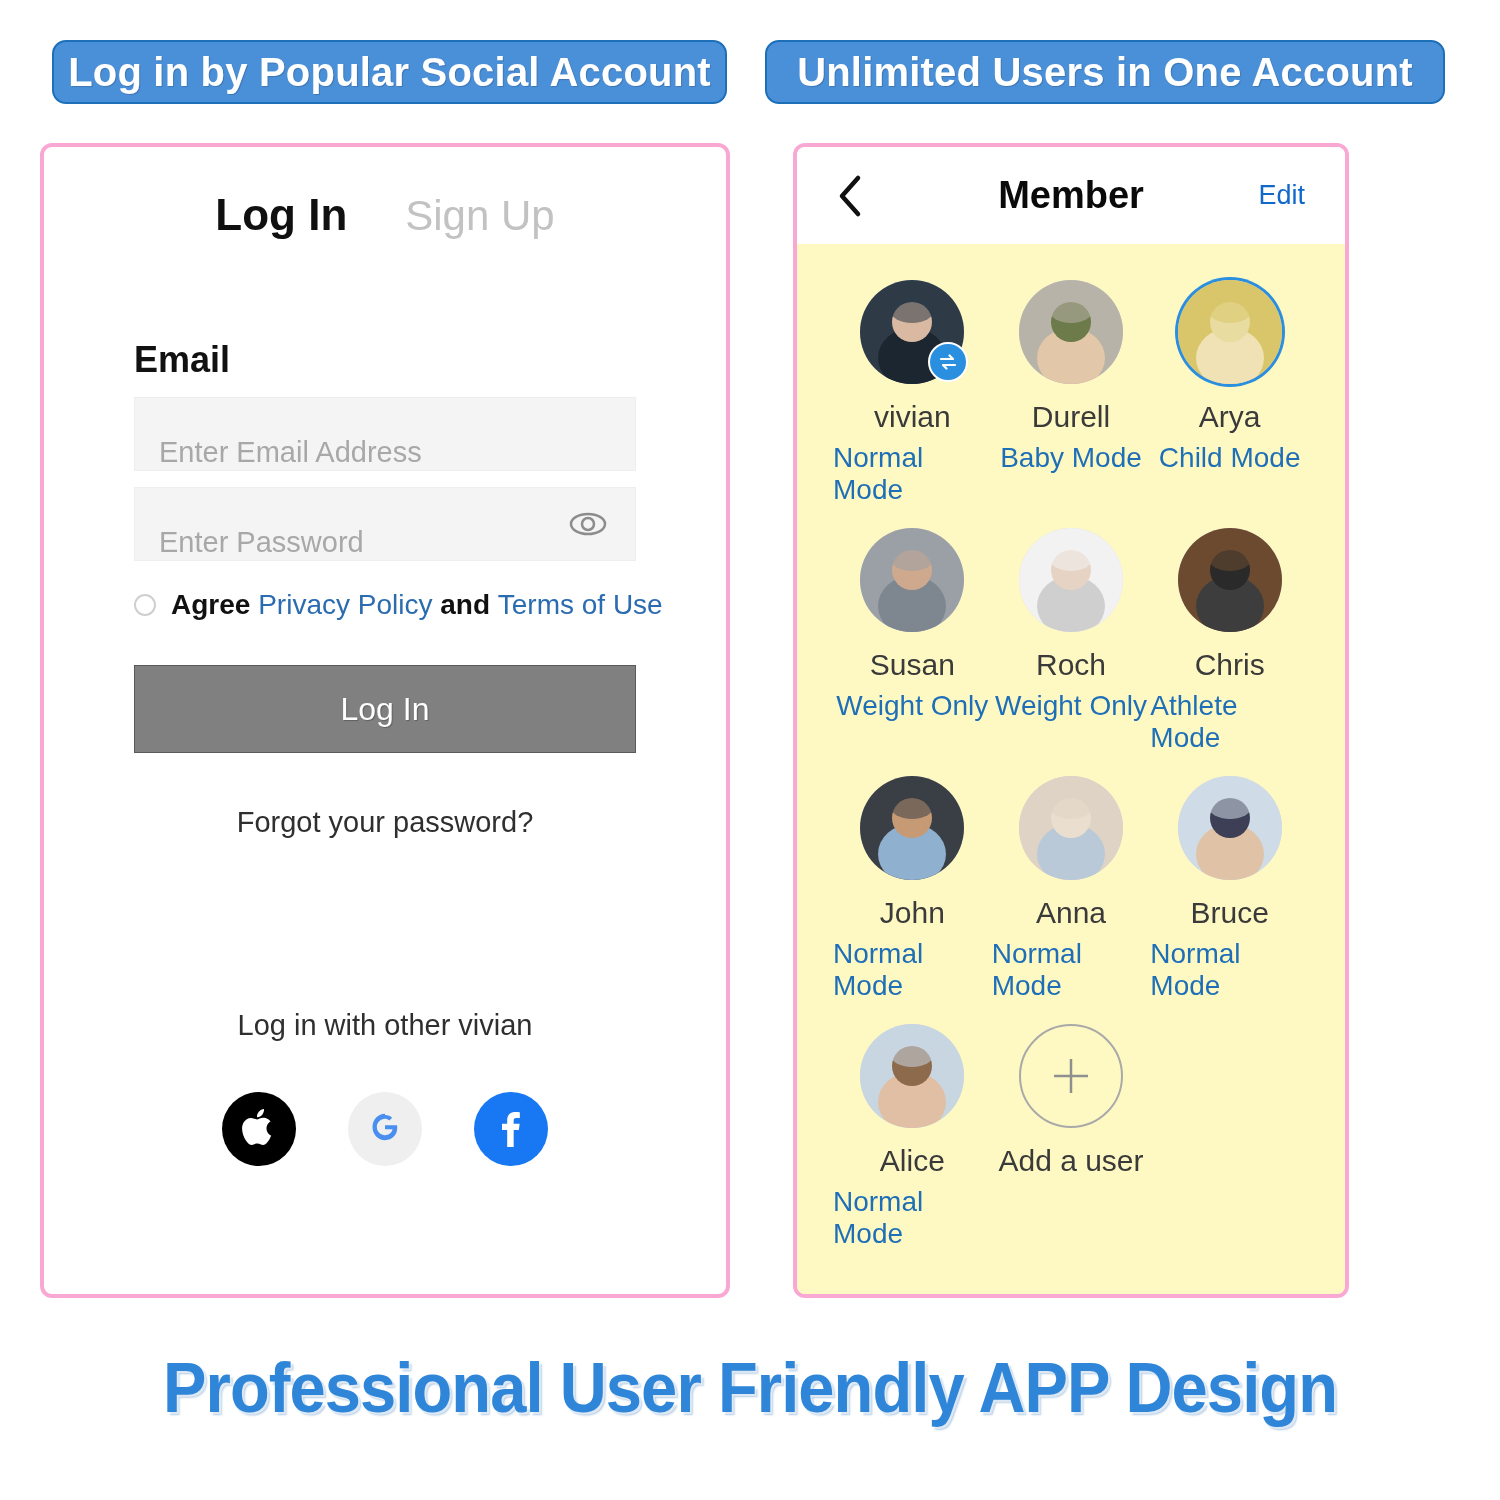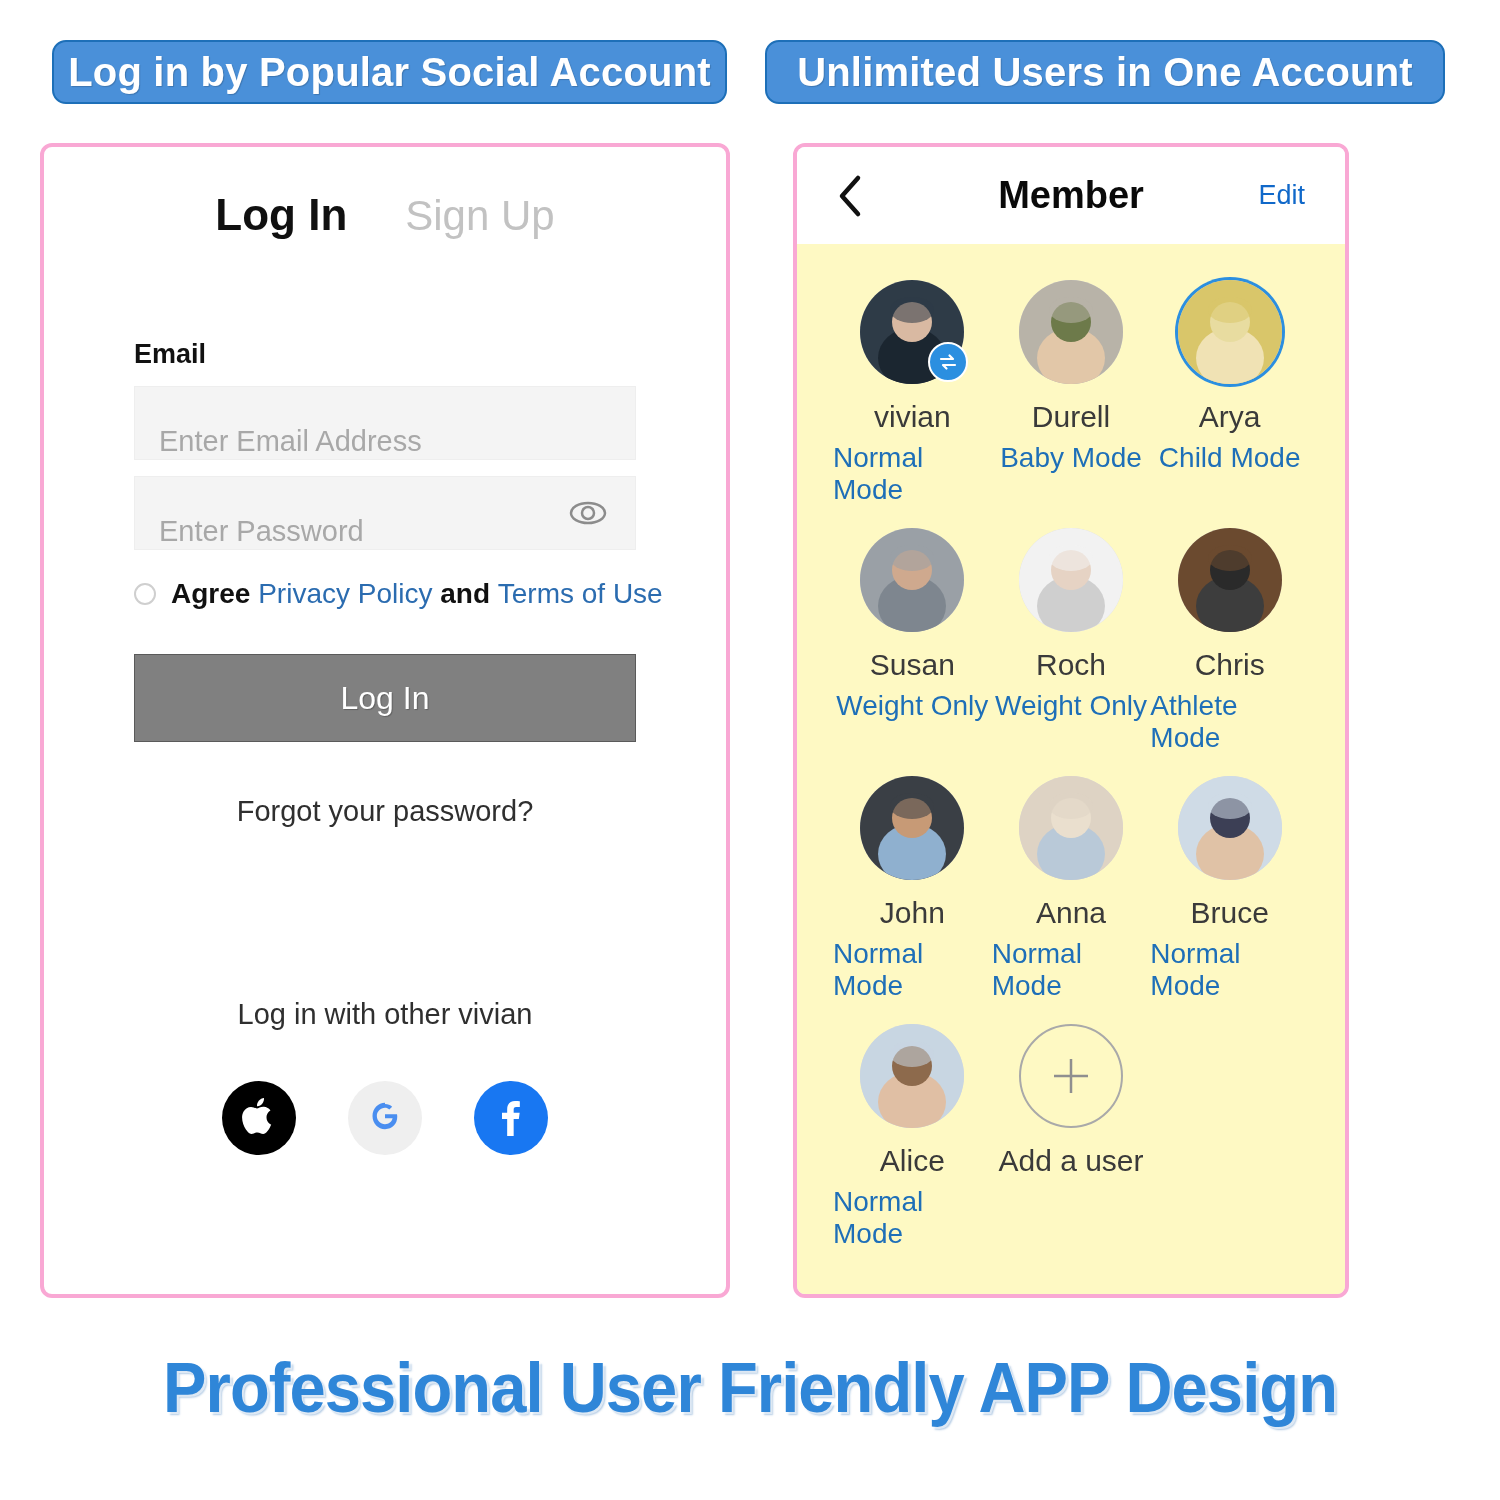--- a/index.html
+++ b/index.html
@@ -64,21 +64,21 @@
     font-size: 44px;
     font-weight: bold;
     color: #101010;
   }
   .tab-inactive {
     font-size: 42px;
     color: #c2c2c2;
   }
 
   .field-label {
-    font-size: 27px;
+    font-size: 36px;
     font-weight: bold;
     color: #111111;
     margin-top: 0;
   }
   #email-label    { margin-top: 99px; }
   #password-label { margin-top: 26px; }
 
   .input-box {
     position: relative;
     margin-top: 16px;

